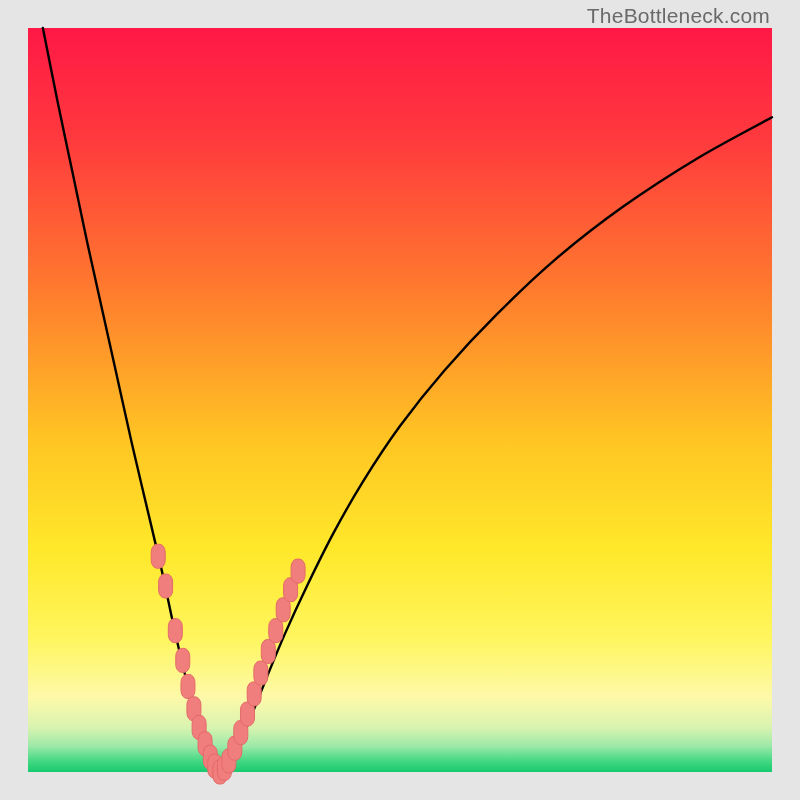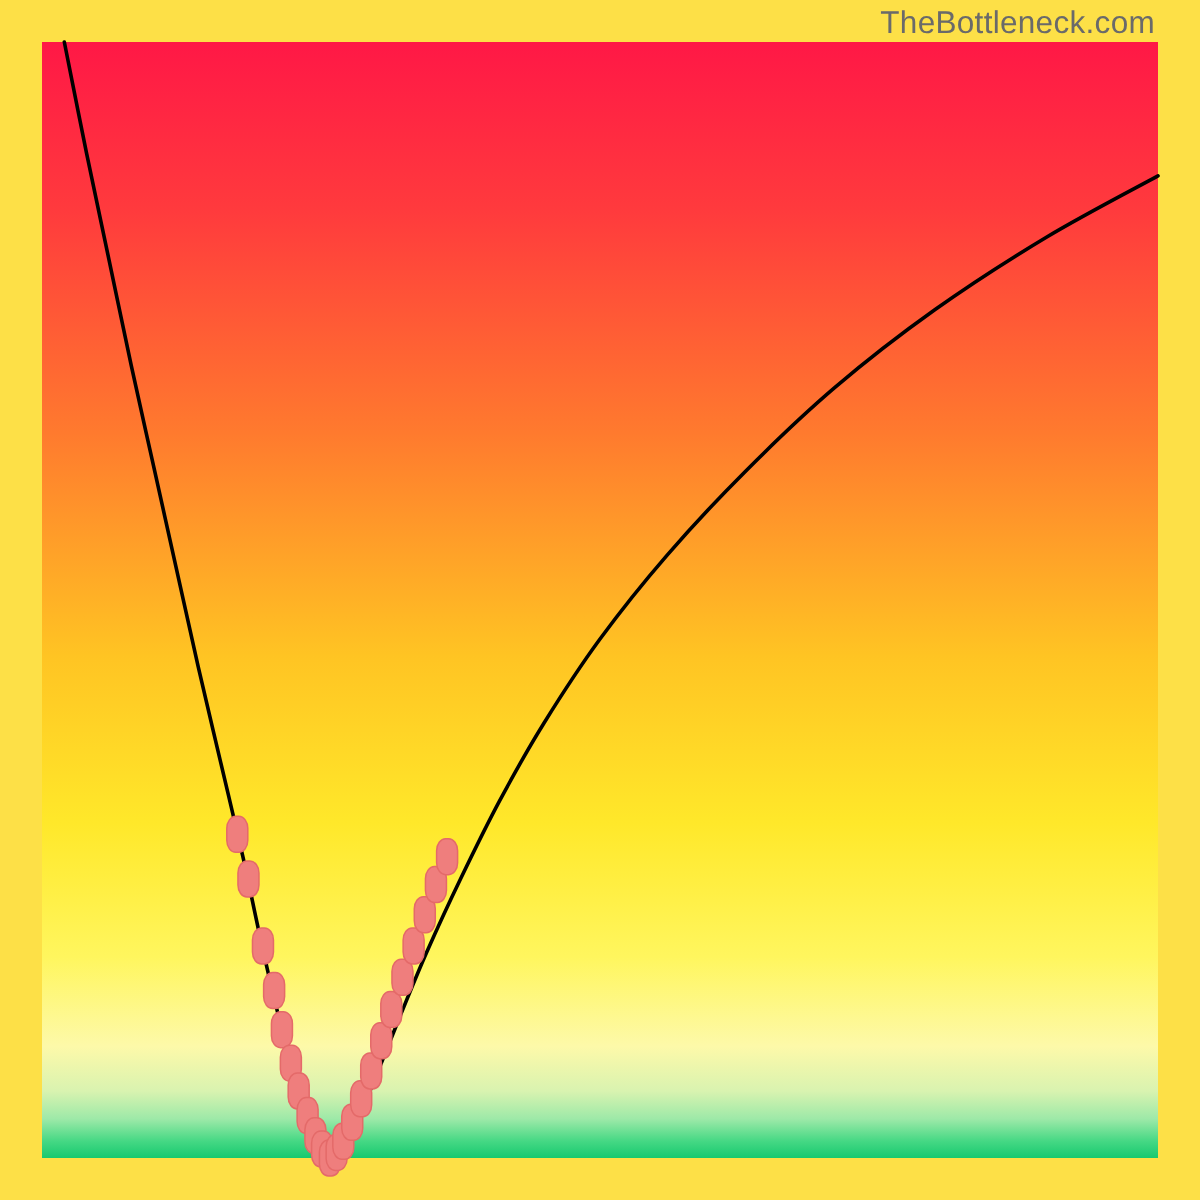--- a/index.html
+++ b/index.html
@@ -10,21 +10,21 @@
     overflow: hidden;
     background: #000;
     font-family: Arial, Helvetica, sans-serif;
   }
   .frame {
     position: absolute;
     left: 0;
     top: 0;
     width: 800px;
     height: 800px;
-    background: #fde047;
+    background: #e5e5e5;
   }
   .plot-area {
     position: absolute;
     left: 28px;
     top: 28px;
     width: 744px;
     height: 744px;
     
   }
   .gradient {

